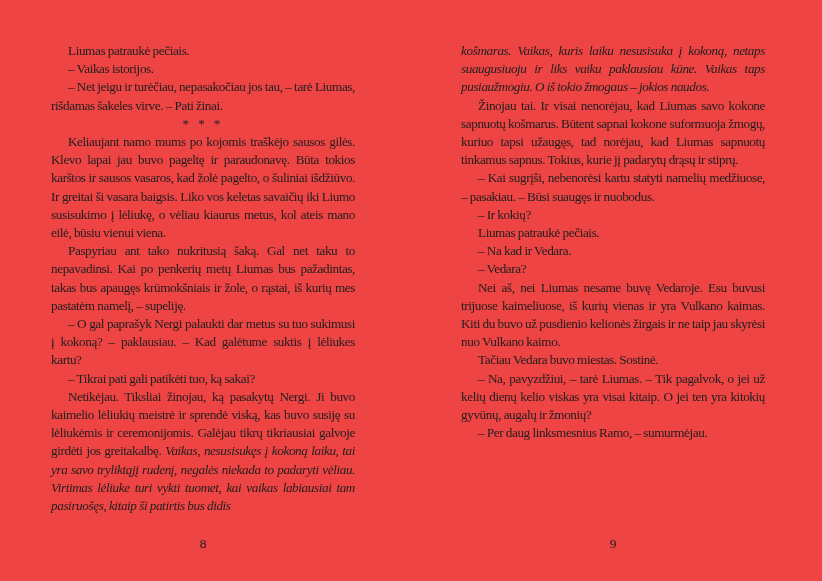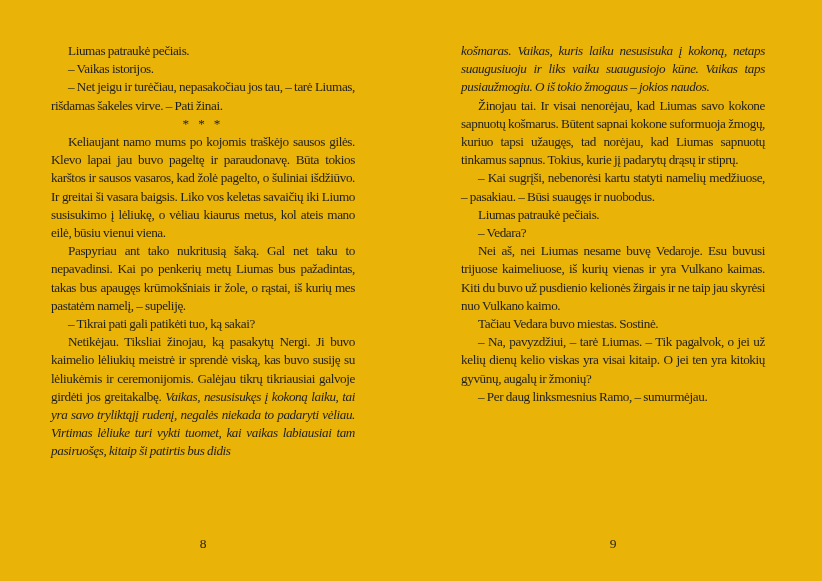--- a/index.html
+++ b/index.html
@@ -4,21 +4,21 @@
 <style>
   html, body {
     margin: 0;
     padding: 0;
     background: #ffffff;
   }
   .spread {
     position: relative;
     width: 822px;
     height: 581px;
-    background: #eab308;
+    background: #ef4444;
     overflow: hidden;
     font-family: "Liberation Serif", serif;
     color: #1e1e1e;
   }
   .column {
     position: absolute;
     top: 42px;
     width: 304px;
     font-size: 13.2px;
     line-height: 18.2px;
@@ -57,31 +57,34 @@
 
 <div class="spread">
   <section class="page page--left">
     <div class="column column--left" id="left-column">
         <p class="para"><span>Liumas patraukė pečiais.</span></p>
         <p class="para"><span>– Vaikas istorijos.</span></p>
         <p class="para"><span>– Net jeigu ir turėčiau, nepasakočiau jos tau, – tarė Liumas, rišdamas šakeles virve. – Pati žinai.</span></p>
         <p class="divider">* * *</p>
         <p class="para"><span>Keliaujant namo mums po kojomis traškėjo sausos gilės. Klevo lapai jau buvo pageltę ir paraudonavę. Būta tokios karštos ir sausos vasaros, kad žolė pagelto, o šuliniai išdžiūvo. Ir greitai ši vasara baigsis. Liko vos keletas savaičių iki Liumo susisukimo į lėliukę, o vėliau kiaurus metus, kol ateis mano eilė, būsiu vienui viena.</span></p>
         <p class="para"><span>Paspyriau ant tako nukritusią šaką. Gal net taku to nepavadinsi. Kai po penkerių metų Liumas bus pažadintas, takas bus apaugęs krūmokšniais ir žole, o rąstai, iš kurių mes pastatėm namelį, – supeliję.</span></p>
+        <p class="para"><span>– O gal paprašyk Nergi palaukti dar metus su tuo sukimusi į kokoną? – paklausiau. – Kad galėtume suktis į lėliukes kartu?</span></p>
         <p class="para"><span>– Tikrai pati gali patikėti tuo, ką sakai?</span></p>
         <p class="para"><span>Netikėjau. Tiksliai žinojau, ką pasakytų Nergi. Ji buvo kaimelio lėliukių meistrė ir sprendė viską, kas buvo susiję su lėliukėmis ir ceremonijomis. Galėjau tikrų tikriausiai galvoje girdėti jos greitakalbę. </span><span class="it">Vaikas, nesusisukęs į kokoną laiku, tai yra savo tryliktąjį rudenį, negalės niekada to padaryti vėliau. Virtimas lėliuke turi vykti tuomet, kai vaikas labiausiai tam pasiruošęs, kitaip ši patirtis bus didis</span></p>
       </div>
     <div class="page-number page-number--left">8</div>
   </section>
   <section class="page page--right">
     <div class="column column--right" id="right-column">
-        <p class="para noindent"><span class="it">košmaras. Vaikas, kuris laiku nesusisuka į kokoną, netaps suaugusiuoju ir liks vaiku suaugusiojo kūne. Vaikas taps pusiaužmogiu. O iš tokio žmogaus – jokios naudos.</span></p>
+        <p class="para noindent"><span class="it">košmaras. Vaikas, kuris laiku nesusisuka į kokoną, netaps suaugusiuoju ir liks vaiku paklausiau kūne. Vaikas taps pusiaužmogiu. O iš tokio žmogaus – jokios naudos.</span></p>
         <p class="para"><span>Žinojau tai. Ir visai nenorėjau, kad Liumas savo kokone sapnuotų košmarus. Būtent sapnai kokone suformuoja žmogų, kuriuo tapsi užaugęs, tad norėjau, kad Liumas sapnuotų tinkamus sapnus. Tokius, kurie jį padarytų drąsų ir stiprų.</span></p>
         <p class="para"><span>– Kai sugrįši, nebenorėsi kartu statyti namelių medžiuose, – pasakiau. – Būsi suaugęs ir nuobodus.</span></p>
+        <p class="para"><span>– Ir kokių?</span></p>
         <p class="para"><span>Liumas patraukė pečiais.</span></p>
+        <p class="para"><span>– Na kad ir Vedara.</span></p>
         <p class="para"><span>– Vedara?</span></p>
         <p class="para"><span>Nei aš, nei Liumas nesame buvę Vedaroje. Esu buvusi trijuose kaimeliuose, iš kurių vienas ir yra Vulkano kaimas. Kiti du buvo už pusdienio kelionės žirgais ir ne taip jau skyrėsi nuo Vulkano kaimo.</span></p>
         <p class="para"><span>Tačiau Vedara buvo miestas. Sostinė.</span></p>
         <p class="para"><span>– Na, pavyzdžiui, – tarė Liumas. – Tik pagalvok, o jei už kelių dienų kelio viskas yra visai kitaip. O jei ten yra kitokių gyvūnų, augalų ir žmonių?</span></p>
         <p class="para"><span>– Per daug linksmesnius Ramo, – sumurmėjau.</span></p>
       </div>
     <div class="page-number page-number--right">9</div>
   </section>
 </div>
 

